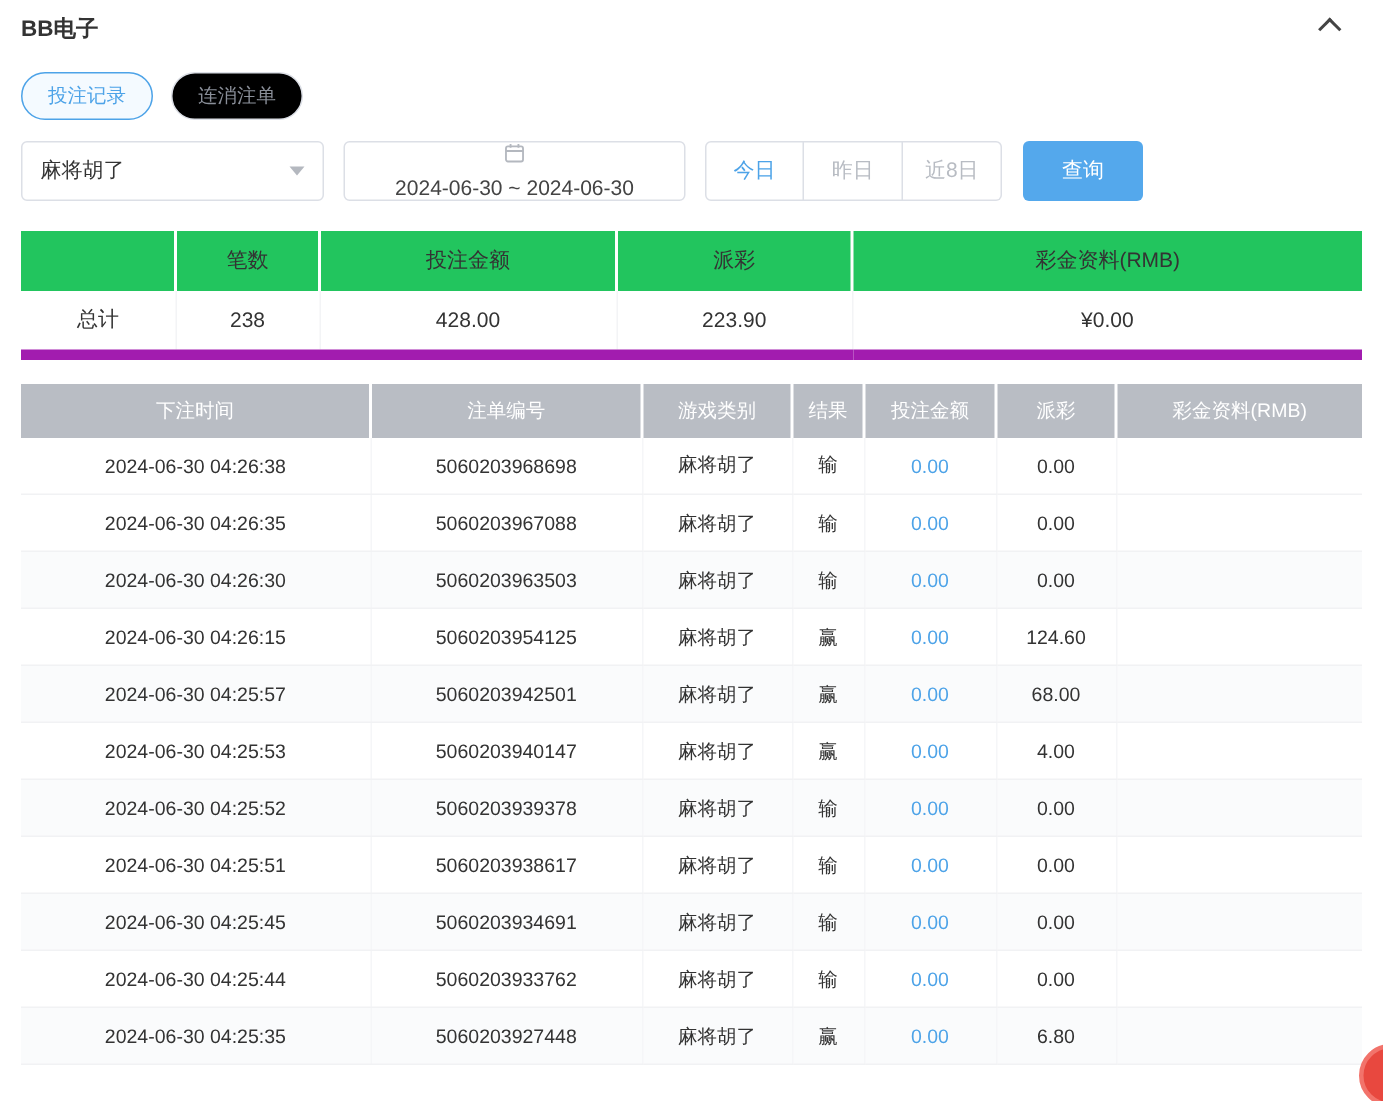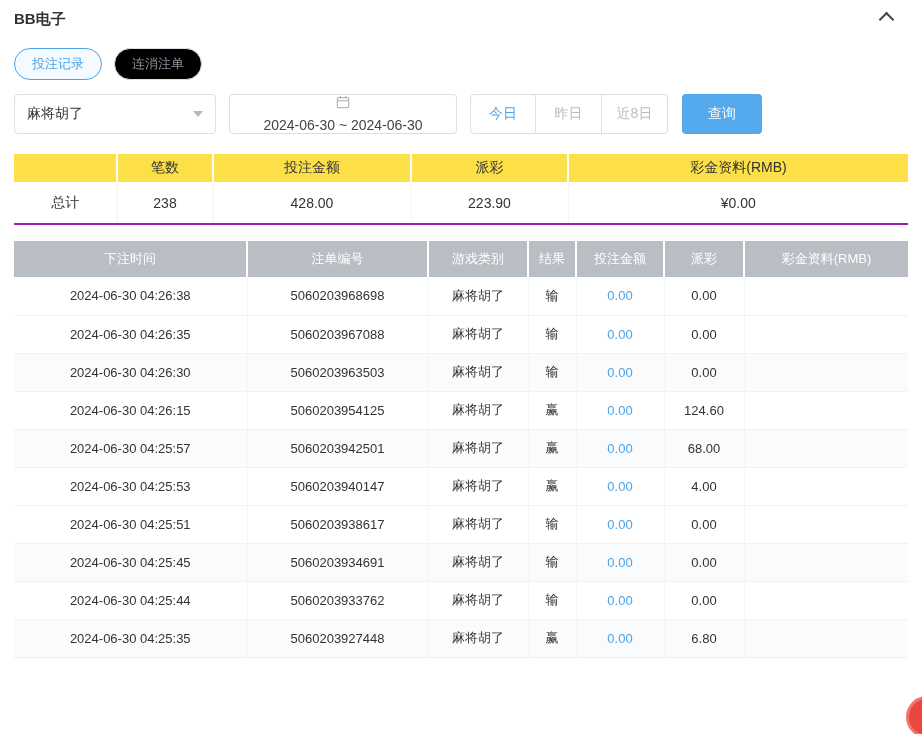--- a/index.html
+++ b/index.html
@@ -68,27 +68,27 @@
     margin-left: 14px; width: 80px; height: 40px;
     background: #54a8ec; color: #fff; font-size: 14px;
     border: none; border-radius: 4px; cursor: pointer;
   }
 
   
   table { border-collapse: collapse; width: 894px; table-layout: fixed; }
 
   .summary-table { margin-top: 20px; font-size: 14px; }
   .summary-table th {
-    background: #fde047; height: 28px; font-weight: normal; color: #333;
+    background: #22c55e; height: 40px; font-weight: normal; color: #333;
     border-right: 2px solid #fff;
   }
   .summary-table th:last-child { border-right: none; }
   .summary-table td {
     height: 42px; text-align: center; background: #fff;
-    border-bottom: 2px solid #a21caf; border-right: 1px solid #f3f4f6;
+    border-bottom: 7px solid #a21caf; border-right: 1px solid #f3f4f6;
   }
   .summary-table td:last-child { border-right: none; }
 
   .bet-table { margin-top: 16px; font-size: 13px; }
   .bet-table th {
     background: #b9bdc4; color: #fff; height: 36px; font-weight: normal;
     border-right: 2px solid #fff; font-size: 13px;
   }
   .bet-table th:last-child { border-right: none; }
   .bet-table td {
@@ -254,20 +254,29 @@
   </tr>
         <tr>
     <td>2024-06-30 04:25:53</td>
     <td>5060203940147</td>
     <td>麻将胡了</td>
     <td>赢</td>
     <td><a class="bet-link">0.00</a></td>
     <td>4.00</td>
     <td></td>
   </tr>
+        <tr class="alt">
+    <td>2024-06-30 04:25:52</td>
+    <td>5060203939378</td>
+    <td>麻将胡了</td>
+    <td>输</td>
+    <td><a class="bet-link">0.00</a></td>
+    <td>0.00</td>
+    <td></td>
+  </tr>
         <tr>
     <td>2024-06-30 04:25:51</td>
     <td>5060203938617</td>
     <td>麻将胡了</td>
     <td>输</td>
     <td><a class="bet-link">0.00</a></td>
     <td>0.00</td>
     <td></td>
   </tr>
         <tr class="alt">

